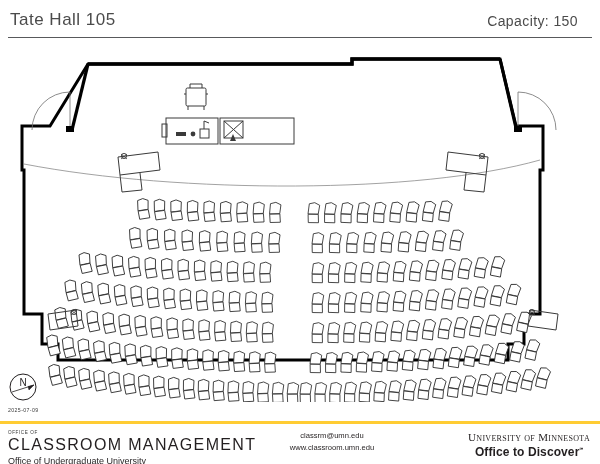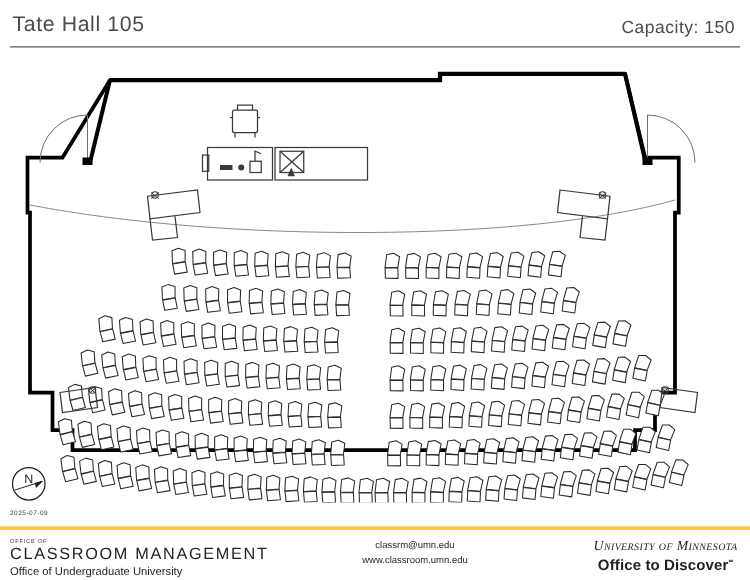--- a/index.html
+++ b/index.html
@@ -28,21 +28,21 @@
     position: absolute;
     left: 10px; top: 10px;
     font-size: 17px;
     font-weight: 400;
     letter-spacing: 0.5px;
     color: #4b4b4b;
     white-space: nowrap;
   }
   .header-capacity {
     position: absolute;
-    right: 12px; top: 13px;
+    right: 22px; top: 13px;
     font-size: 14px;
     font-weight: 400;
     letter-spacing: 0.4px;
     color: #4b4b4b;
     white-space: nowrap;
   }
   .header-rule {
     position: absolute;
     left: 8px; top: 37px;
     width: 584px; height: 1px;
@@ -87,21 +87,21 @@
     position: absolute;
     left: 8px; top: 6px;
   }
   .oc-office-of {
     font-size: 4.6px;
     letter-spacing: 0.6px;
     color: #3a3a3a;
     line-height: 1.1;
   }
   .oc-main {
-    font-size: 13px;
+    font-size: 16px;
     letter-spacing: 1.35px;
     color: #231f20;
     line-height: 1.22;
     white-space: nowrap;
   }
   .oc-sub {
     font-size: 9px;
     color: #231f20;
     line-height: 1.3;
     margin-top: 1px;
@@ -123,21 +123,20 @@
     text-align: center;
   }
   .umn-name {
     font-family: "Liberation Serif", serif;
     font-size: 11px;
     letter-spacing: 0.3px;
     color: #231f20;
     font-variant: small-caps;
     line-height: 1.2;
     white-space: nowrap;
-    font-style: italic;
   }
   .umn-tag {
     font-size: 12px;
     font-weight: bold;
     letter-spacing: 0.1px;
     color: #231f20;
     line-height: 1.25;
     margin-top: 1px;
     white-space: nowrap;
   }

